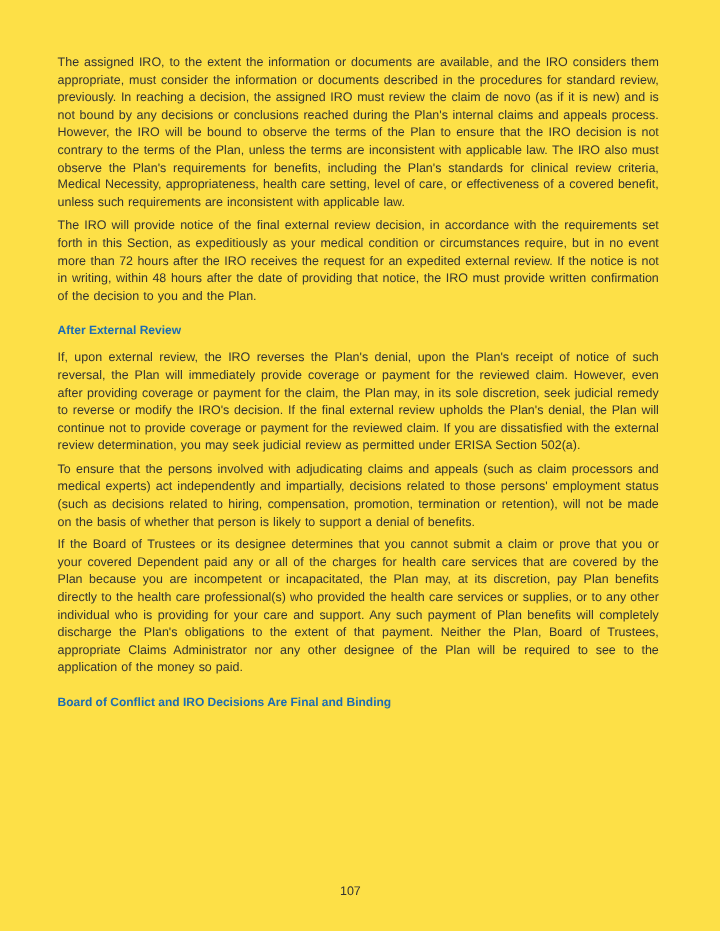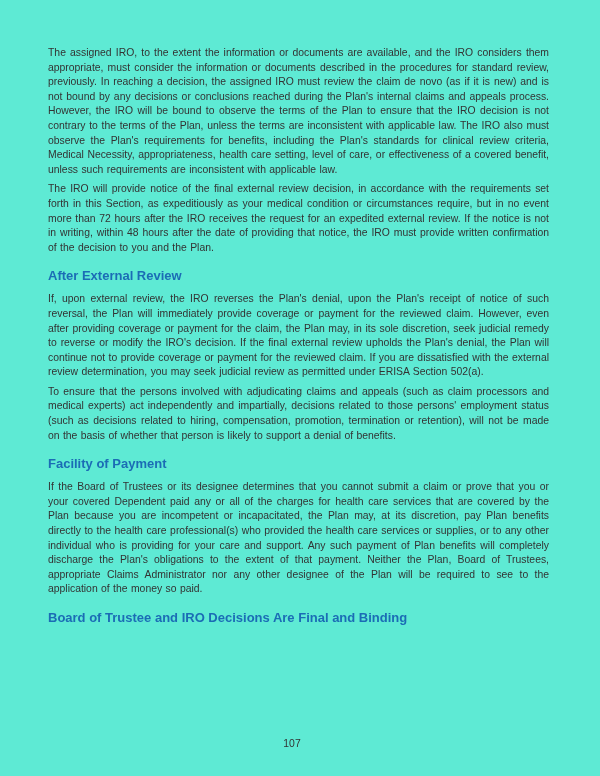--- a/index.html
+++ b/index.html
@@ -4,42 +4,42 @@
 <style>
   html, body {
     margin: 0;
     padding: 0;
     background: #ffffff;
   }
   .page {
     position: relative;
     width: 600px;
     height: 776px;
-    background: #5eead4;
+    background: #fde047;
     font-family: "Liberation Sans", "DejaVu Sans", sans-serif;
     overflow: hidden;
     box-sizing: border-box;
   }
   .content {
     position: absolute;
     top: 46px;
     left: 48px;
     width: 501px;
     color: #333333;
     font-size: 10.4px;
     line-height: 14.6px;
     text-align: justify;
   }
   .para {
     margin: 0 0 5px 0;
     word-spacing: 0.5px;
   }
   .heading {
     color: #1b6cb5;
-    font-size: 13px;
+    font-size: 10px;
     line-height: 15px;
     font-weight: bold;
     margin: 13px 0 9px 0;
     text-align: left;
   }
   .page-footer {
     position: absolute;
     top: 738px;
     left: 0;
     right: 16px;
@@ -51,20 +51,19 @@
 </head>
 <body>
 
 <div class="page">
   <main class="content">
     <p class="para">The assigned IRO, to the extent the information or documents are available, and the IRO considers them appropriate, must consider the information or documents described in the procedures for standard review, previously. In reaching a decision, the assigned IRO must review the claim de novo (as if it is new) and is not bound by any decisions or conclusions reached during the Plan's internal claims and appeals process. However, the IRO will be bound to observe the terms of the Plan to ensure that the IRO decision is not contrary to the terms of the Plan, unless the terms are inconsistent with applicable law. The IRO also must observe the Plan's requirements for benefits, including the Plan's standards for clinical review criteria, Medical Necessity, appropriateness, health care setting, level of care, or effectiveness of a covered benefit, unless such requirements are inconsistent with applicable law.</p>
     <p class="para">The IRO will provide notice of the final external review decision, in accordance with the requirements set forth in this Section, as expeditiously as your medical condition or circumstances require, but in no event more than 72 hours after the IRO receives the request for an expedited external review. If the notice is not in writing, within 48 hours after the date of providing that notice, the IRO must provide written confirmation of the decision to you and the Plan.</p>
     <h2 class="heading">After External Review</h2>
     <p class="para">If, upon external review, the IRO reverses the Plan's denial, upon the Plan's receipt of notice of such reversal, the Plan will immediately provide coverage or payment for the reviewed claim. However, even after providing coverage or payment for the claim, the Plan may, in its sole discretion, seek judicial remedy to reverse or modify the IRO's decision. If the final external review upholds the Plan's denial, the Plan will continue not to provide coverage or payment for the reviewed claim. If you are dissatisfied with the external review determination, you may seek judicial review as permitted under ERISA Section 502(a).</p>
     <p class="para">To ensure that the persons involved with adjudicating claims and appeals (such as claim processors and medical experts) act independently and impartially, decisions related to those persons' employment status (such as decisions related to hiring, compensation, promotion, termination or retention), will not be made on the basis of whether that person is likely to support a denial of benefits.</p>
-    <h2 class="heading">Facility of Payment</h2>
     <p class="para">If the Board of Trustees or its designee determines that you cannot submit a claim or prove that you or your covered Dependent paid any or all of the charges for health care services that are covered by the Plan because you are incompetent or incapacitated, the Plan may, at its discretion, pay Plan benefits directly to the health care professional(s) who provided the health care services or supplies, or to any other individual who is providing for your care and support.  Any such payment of Plan benefits will completely discharge the Plan's obligations to the extent of that payment.  Neither the Plan, Board of Trustees, appropriate Claims Administrator nor any other designee of the Plan will be required to see to the application of the money so paid.</p>
-    <h2 class="heading">Board of Trustee and IRO Decisions Are Final and Binding</h2>
+    <h2 class="heading">Board of Conflict and IRO Decisions Are Final and Binding</h2>
   </main>
   <footer class="page-footer">
     <span>107</span>
   </footer>
 </div>
 
 </body></html>

